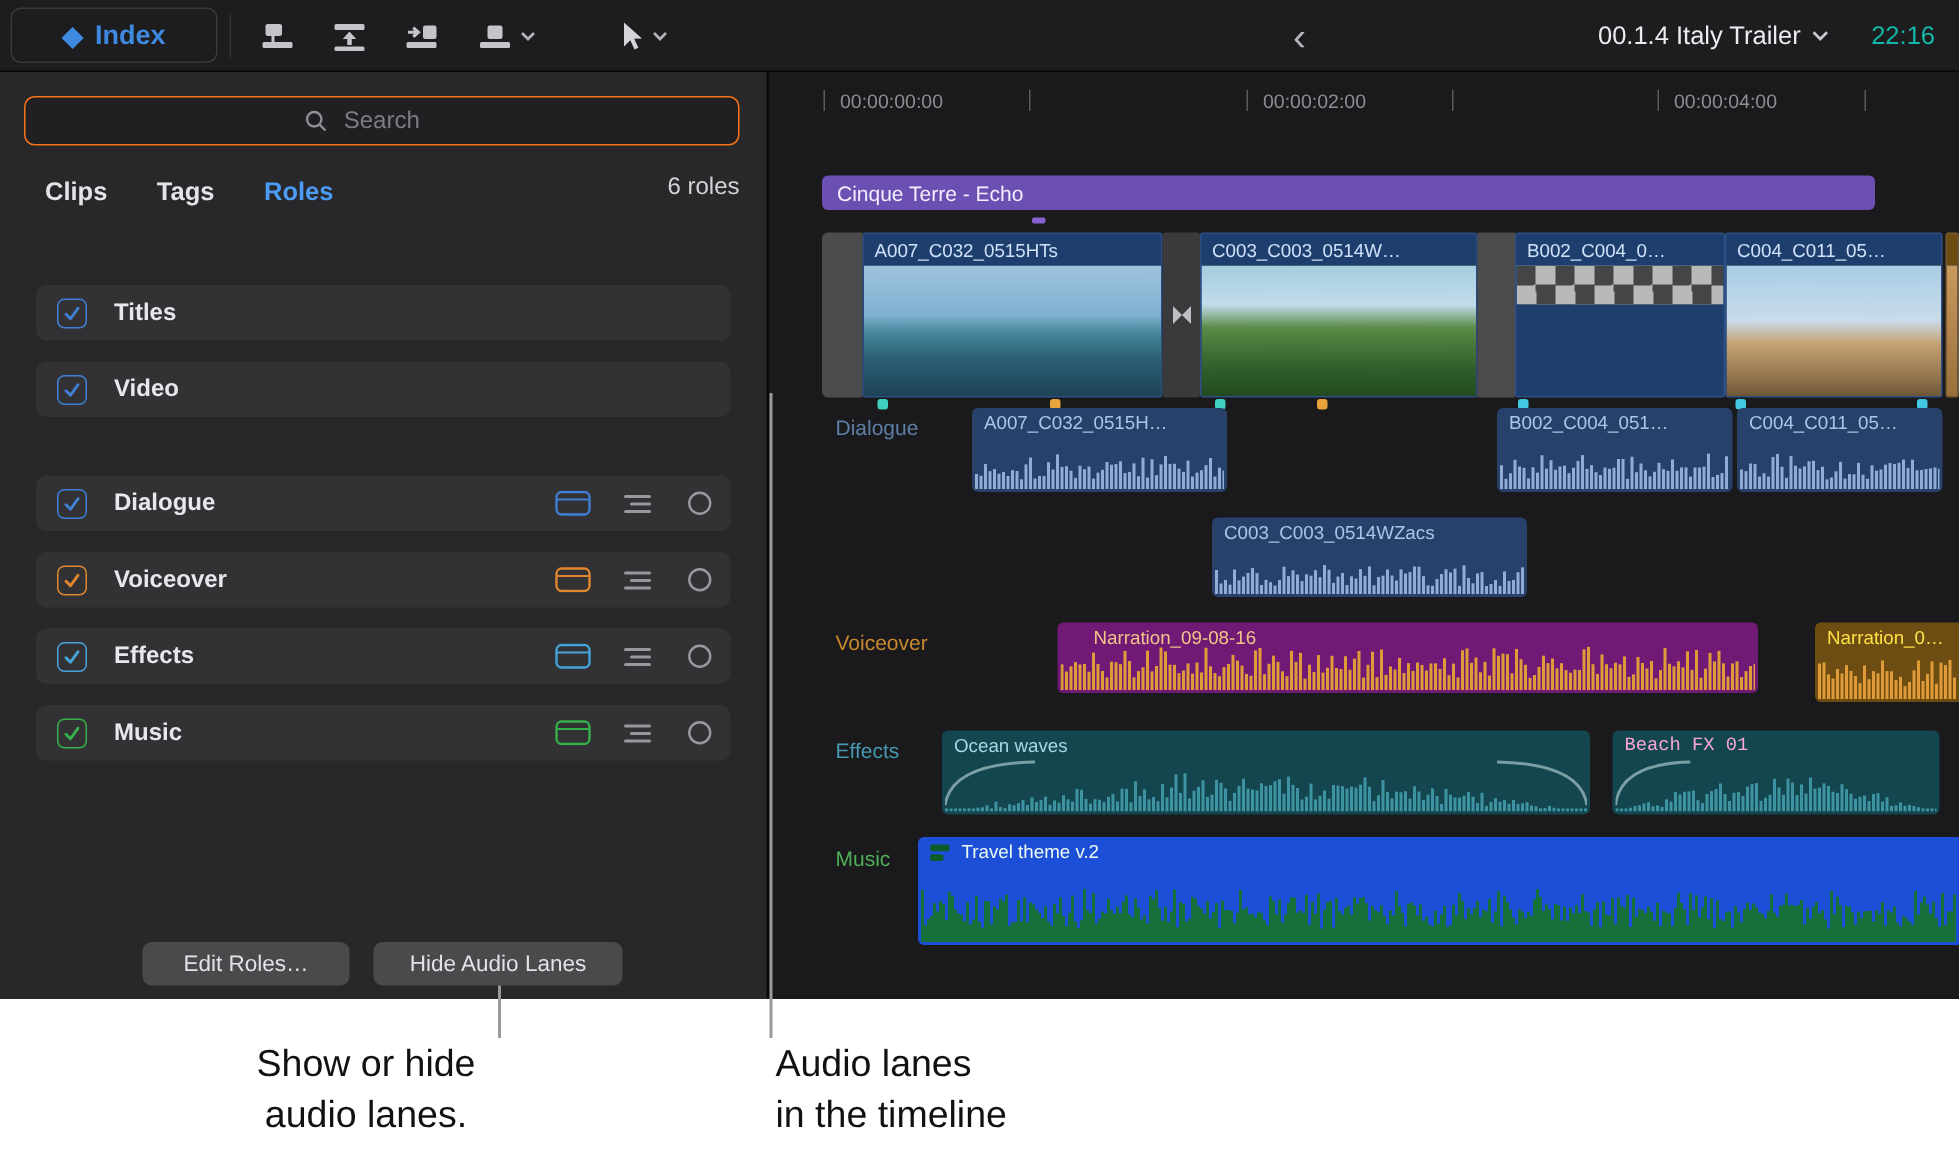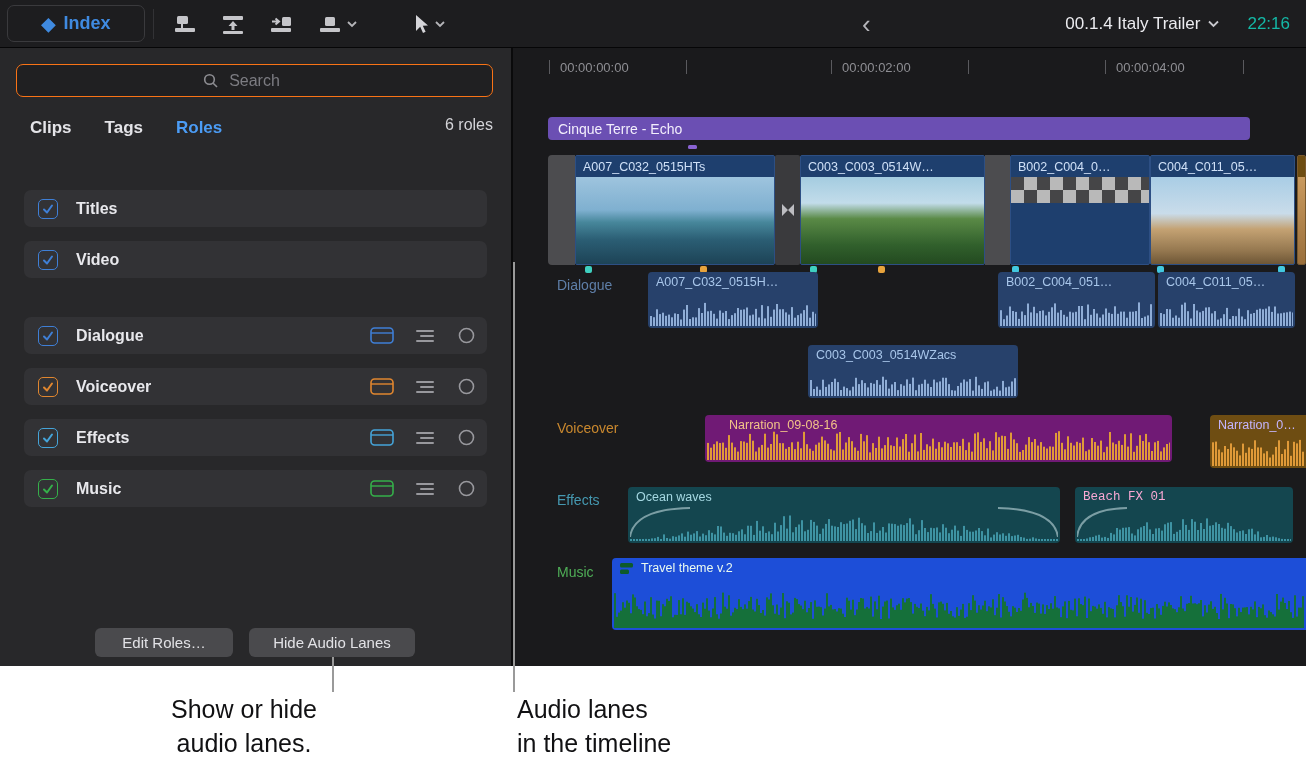--- a/index.html
+++ b/index.html
@@ -766,21 +766,21 @@
                 <rect x="450" y="10.9" width="2" height="19.1"></rect>
                 <rect x="453" y="21.4" width="2" height="8.6"></rect>
                 <rect x="456" y="17.4" width="2" height="12.6"></rect>
                 <rect x="459" y="14.0" width="2" height="16.0"></rect>
                 <rect x="462" y="12.6" width="2" height="17.4"></rect>
               </g>
             </svg>
           </div>
       </div>
       <div class="aclip" style="left: 697px; top: 367px; width: 96px; height: 53px; border-radius: 4px 0px 0px 4px; background: rgb(110, 77, 18);">
-        <div class="aclip-header" style="color: #c4b5fd;">
+        <div class="aclip-header" style="color: #fde047;">
           <span>Narration_0…</span>
         </div>
         <div class="waveform" style="height: 30px; color: rgb(224, 154, 56);">
             <svg width="92" height="30" style="display:block">
               <g fill="currentColor">
                 <rect x="0" y="6.3" width="2" height="23.7"></rect>
                 <rect x="3" y="5.6" width="2" height="24.4"></rect>
                 <rect x="6" y="13.5" width="2" height="16.5"></rect>
                 <rect x="9" y="16.3" width="2" height="13.7"></rect>
                 <rect x="12" y="10.0" width="2" height="20.0"></rect>

